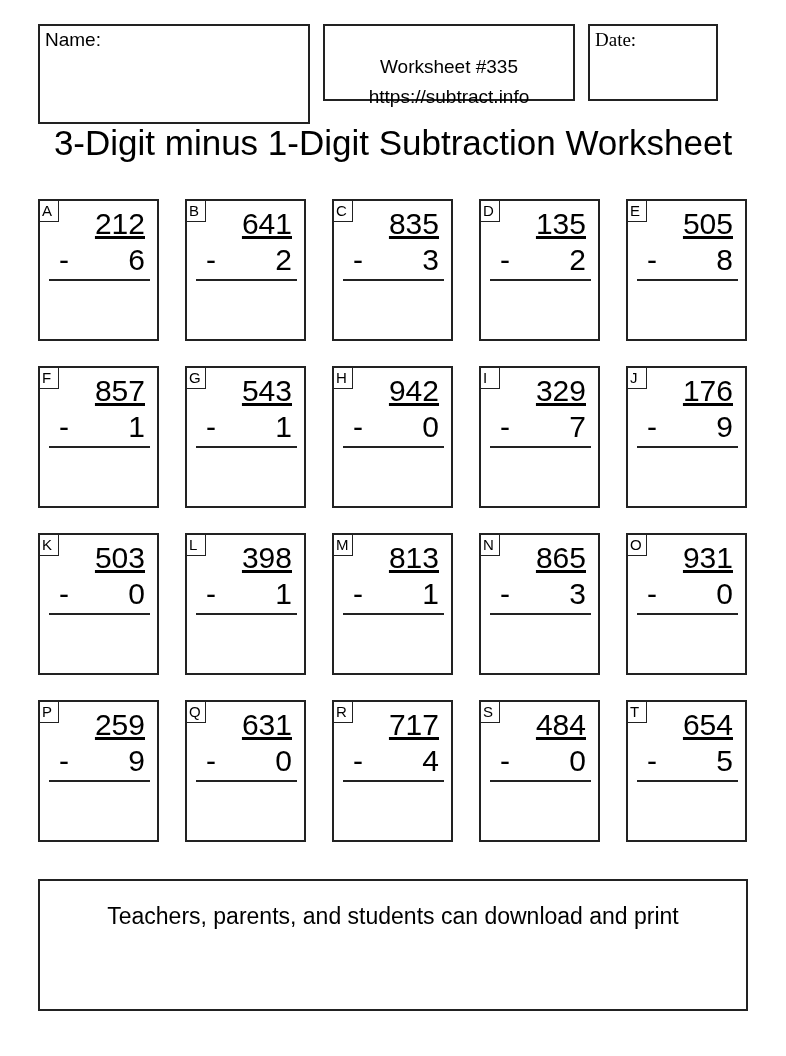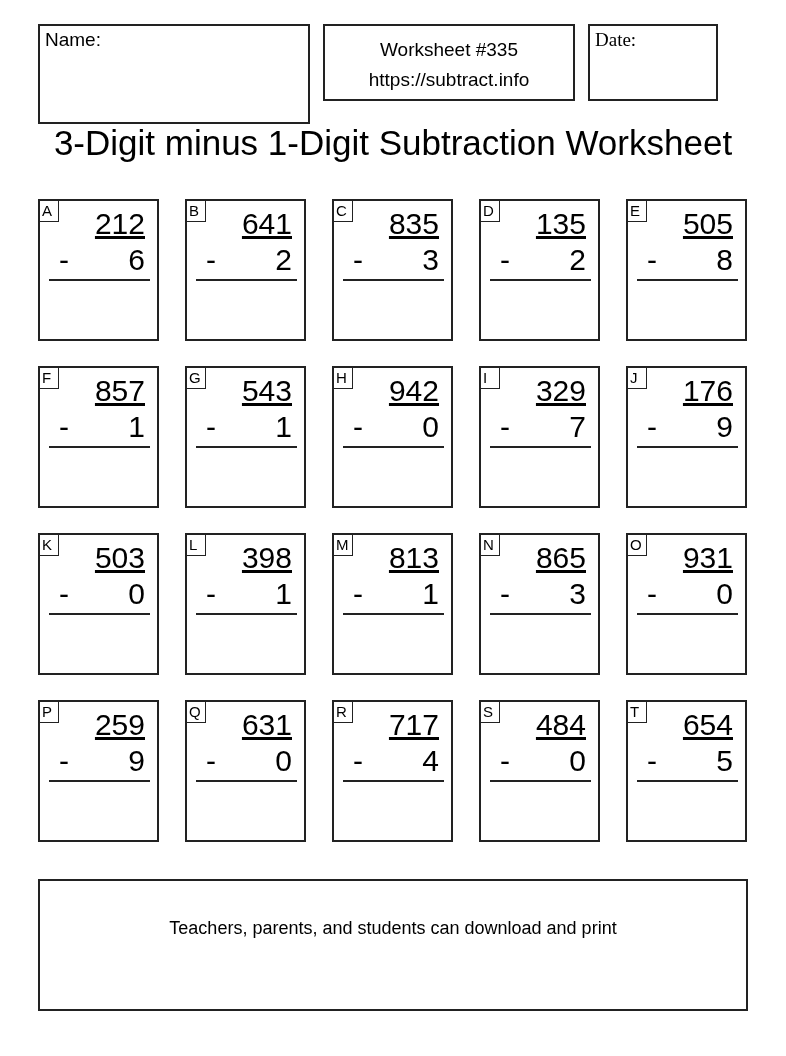--- a/index.html
+++ b/index.html
@@ -1,29 +1,29 @@
 <!DOCTYPE html>
 <html><head>
   <meta charset="utf-8">
   <style>
     html, body { margin:0; padding:0; background:#ffffff; }
     body { width:786px; height:1056px; position:relative; font-family:"Liberation Sans", sans-serif; color:#000; overflow:hidden; }
     .hbox { position:absolute; border:2px solid #222; box-sizing:border-box; background:#fff; }
     .hbox .lbl { position:absolute; left:5px; top:3px; font-size:19px; }
     #name-box { left:38px; top:24px; width:272px; height:100px; }
-    #ws-box { left:323px; top:24px; width:252px; height:77px; text-align:center; font-size:19px; line-height:30px; padding-top:9px; }
+    #ws-box { left:323px; top:24px; width:252px; height:77px; text-align:center; font-size:19px; line-height:30px; padding-top:26px; }
     #date-box { left:588px; top:24px; width:130px; height:77px;font-family:Liberation Serif, serif; }
     #title { position:absolute; left:0; width:786px; top:123px; text-align:center; font-size:35px; }
     .prob { position:absolute; width:121px; height:142px; border:2px solid #222; box-sizing:border-box; background:#fff; }
     .prob .letter { position:absolute; left:-1px; top:-1px; width:20px; height:22px; border:1.5px solid #222; box-sizing:border-box; font-size:15px; line-height:19px; padding-left:2px; background:#fff; }
     .prob .top { position:absolute; right:12px; top:5px; font-size:30px; line-height:36px;text-decoration:underline; }
     .prob .minus { position:absolute; left:19px; top:41px; font-size:30px; line-height:36px; }
     .prob .bot { position:absolute; right:12px; top:41px; font-size:30px; line-height:36px; }
     .prob .rule { position:absolute; left:9px; right:7px; top:78px; height:2px; background:#222; }
-    #footer { position:absolute; left:38px; top:879px; width:710px; height:132px; border:2px solid #222; box-sizing:border-box; text-align:center; font-size:18px; line-height:35px; padding-top:30px; }
+    #footer { position:absolute; left:38px; top:879px; width:710px; height:132px; border:2px solid #222; box-sizing:border-box; text-align:center; font-size:23px; line-height:35px; padding-top:18px; }
   </style>
 </head>
 <body>
 
 <div class="hbox" id="name-box">
   <span class="lbl">Name:</span>
 </div>
 <div class="hbox" id="ws-box">
   <div>Worksheet #335</div>
   <div>https://subtract.info</div>

